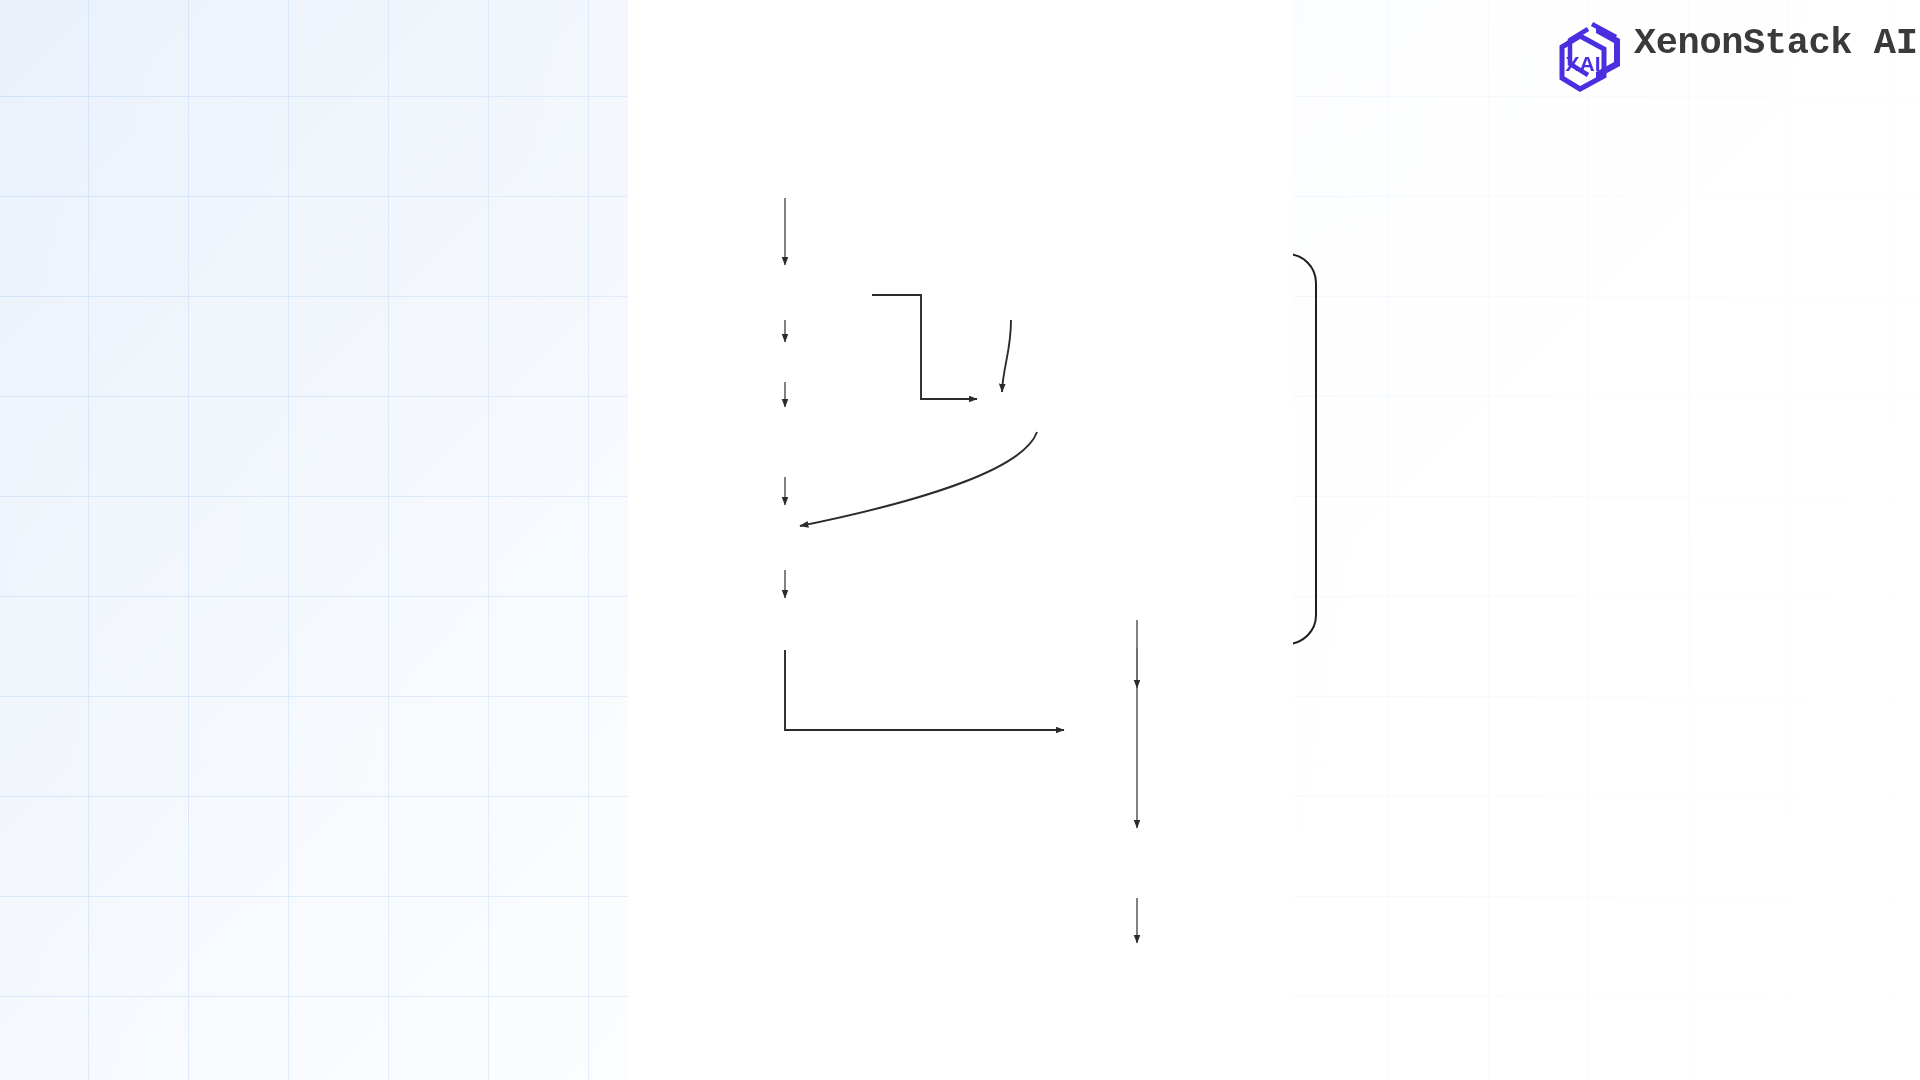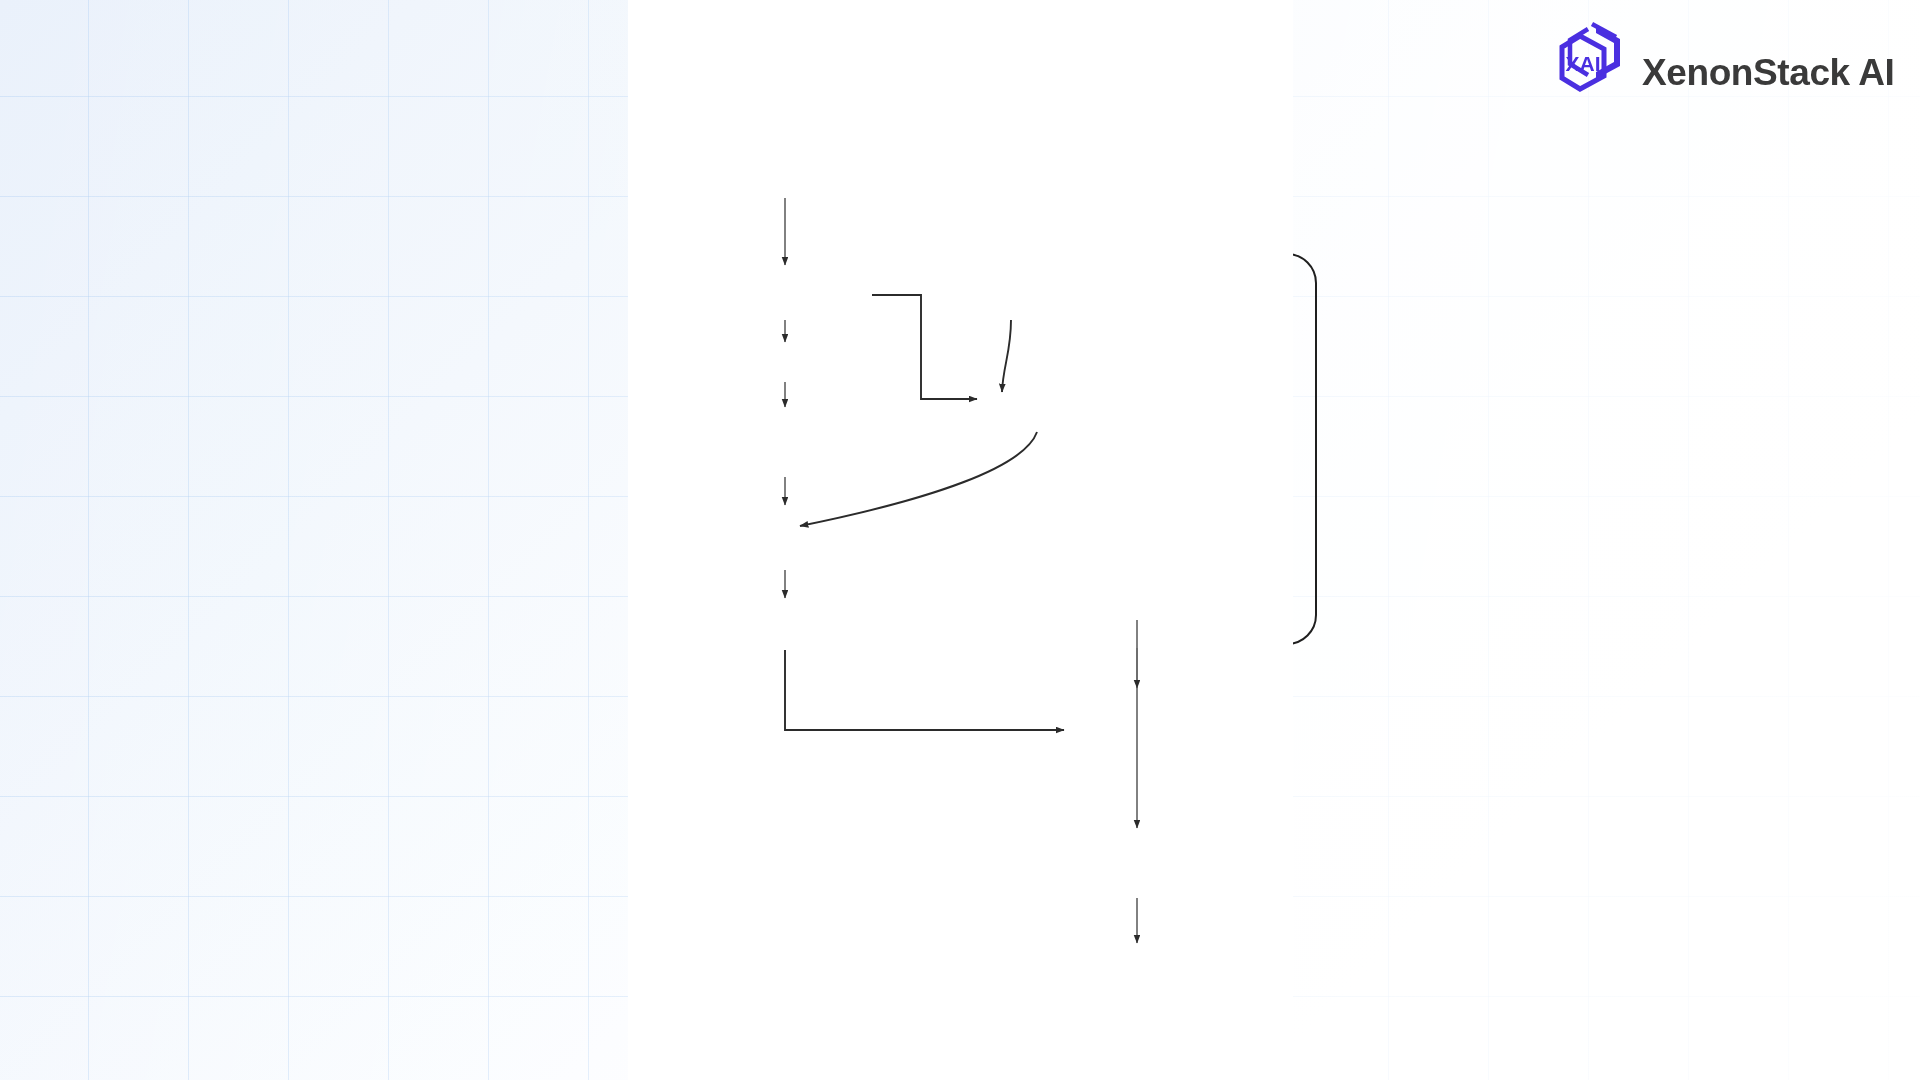--- a/index.html
+++ b/index.html
@@ -25,28 +25,28 @@
     background-position:-12px -4px;
   }
   #bg-fade {
     position:absolute; inset:0;
     background:linear-gradient(100deg, rgba(255,255,255,0) 0%, rgba(255,255,255,.25) 40%, rgba(255,255,255,.75) 72%, rgba(255,255,255,.95) 100%);
   }
 
   
   #logo {
     position:absolute; left:1558px; top:22px;
-    display:flex; align-items:flex-end; gap:16px;
+    display:flex; align-items:flex-start; gap:8px;
     z-index:8;
   }
   #logo .mark { width:68px; height:72px; display:block; }
   #logo .wordmark {
     font-size:37px; font-weight:bold; color:#3a3a3a;
     letter-spacing:-.4px; white-space:nowrap;
-    font-family:Liberation Sans, sans-serif;
+    font-family:Liberation Mono, monospace;
   }
 
   
   #canvas {
     position:absolute; left:628px; top:0; width:665px; height:1080px;
     background:#ffffff; z-index:3;
   }
   #diagram { position:absolute; left:628px; top:0; width:665px; height:1080px; z-index:4; }
 
   

